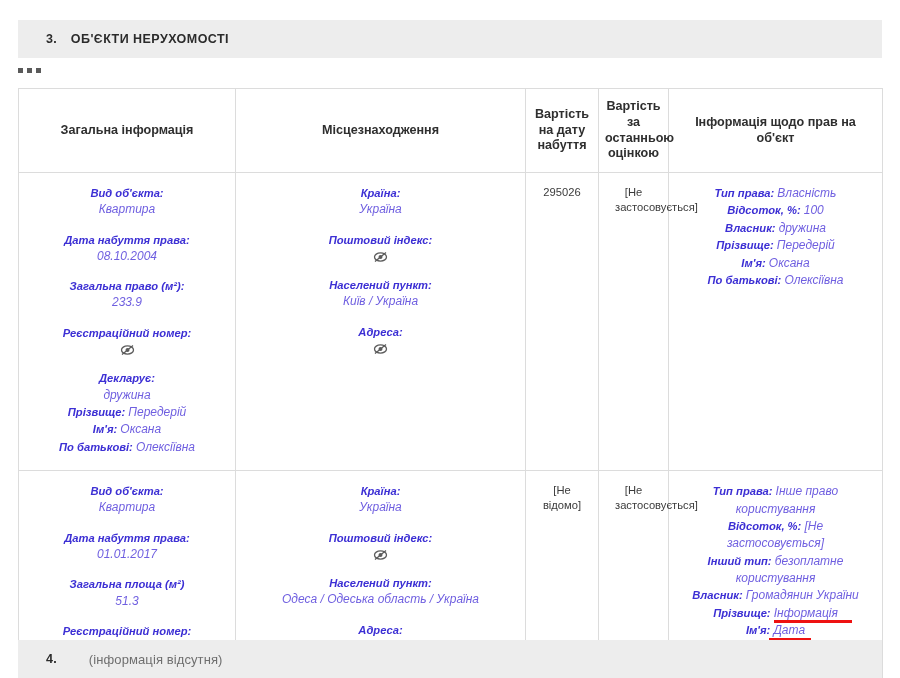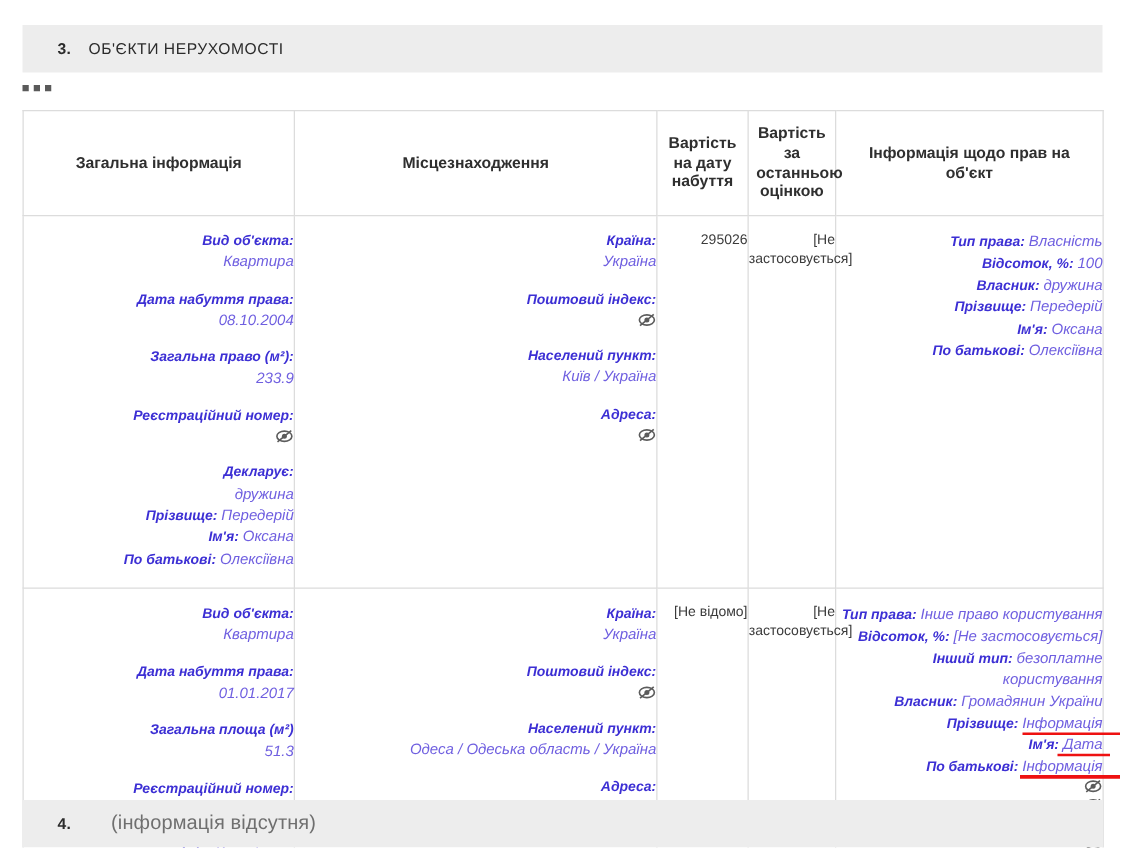--- a/index.html
+++ b/index.html
@@ -22,26 +22,26 @@
     gap: 14px;
   }
   .section-num {
     font-size: 12.5px;
     font-weight: bold;
     color: #2b2b2b;
     letter-spacing: .2px;
   }
   .section-title {
     font-size: 12.5px;
-    font-weight: normal;
+    font-weight: bold;
     color: #2b2b2b;
     letter-spacing: .45px;
   }
   .section-note {
-    font-size: 16px;
+    font-size: 13px;
     color: #6f6f6f;
     font-weight: normal;
     letter-spacing: .1px;
     margin-left: 18px;
   }
 
   #section3-bar { position:absolute; top:20px; left:18px; width:864px; }
   #section4-bar { position:absolute; top:640px; left:18px; width:864px; }
 
   
@@ -69,22 +69,22 @@
     height: 84px;
     font-size: 12.6px;
     font-weight: bold;
     color: #2f2f2f;
     text-align: center;
     padding: 4px 6px;
     line-height: 1.25;
     background:#fff;
   }
   table.decl tbody td {
-    padding: 12px 0 14px;
-    text-align: right;
+    padding: 12px 16px 14px;
+    text-align: center;
     font-size: 11.2px;
     color: #3b3b3b;
     vertical-align: top;
   }
   td.plain { vertical-align: top; padding-top: 14px; line-height:1.3; }
 
   
   .fld { margin: 0 0 13px 0; line-height: 1.45; }
   .fld:last-child { margin-bottom: 0; }
   .fld-tight { margin-bottom: 0; }

